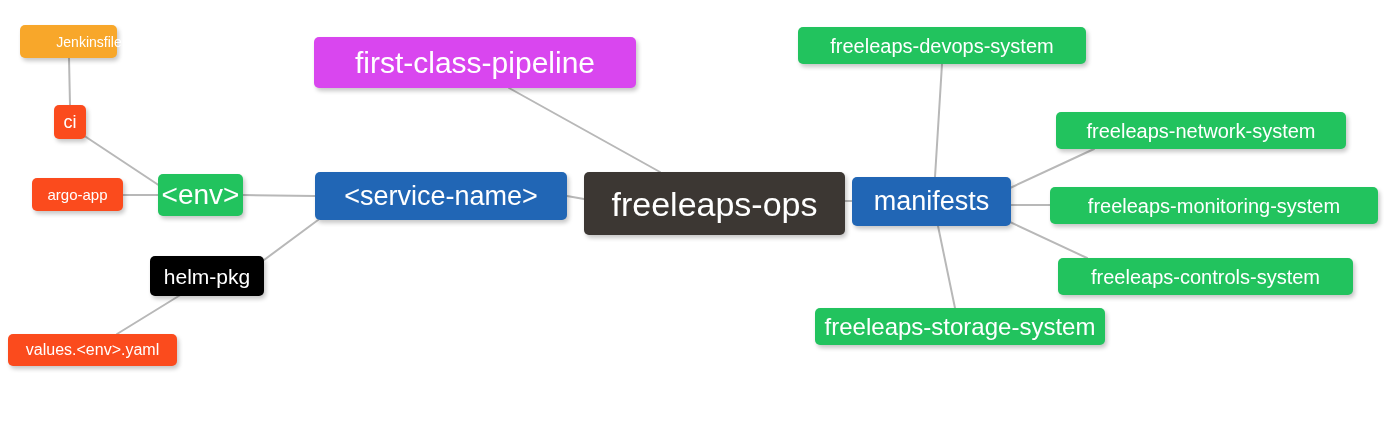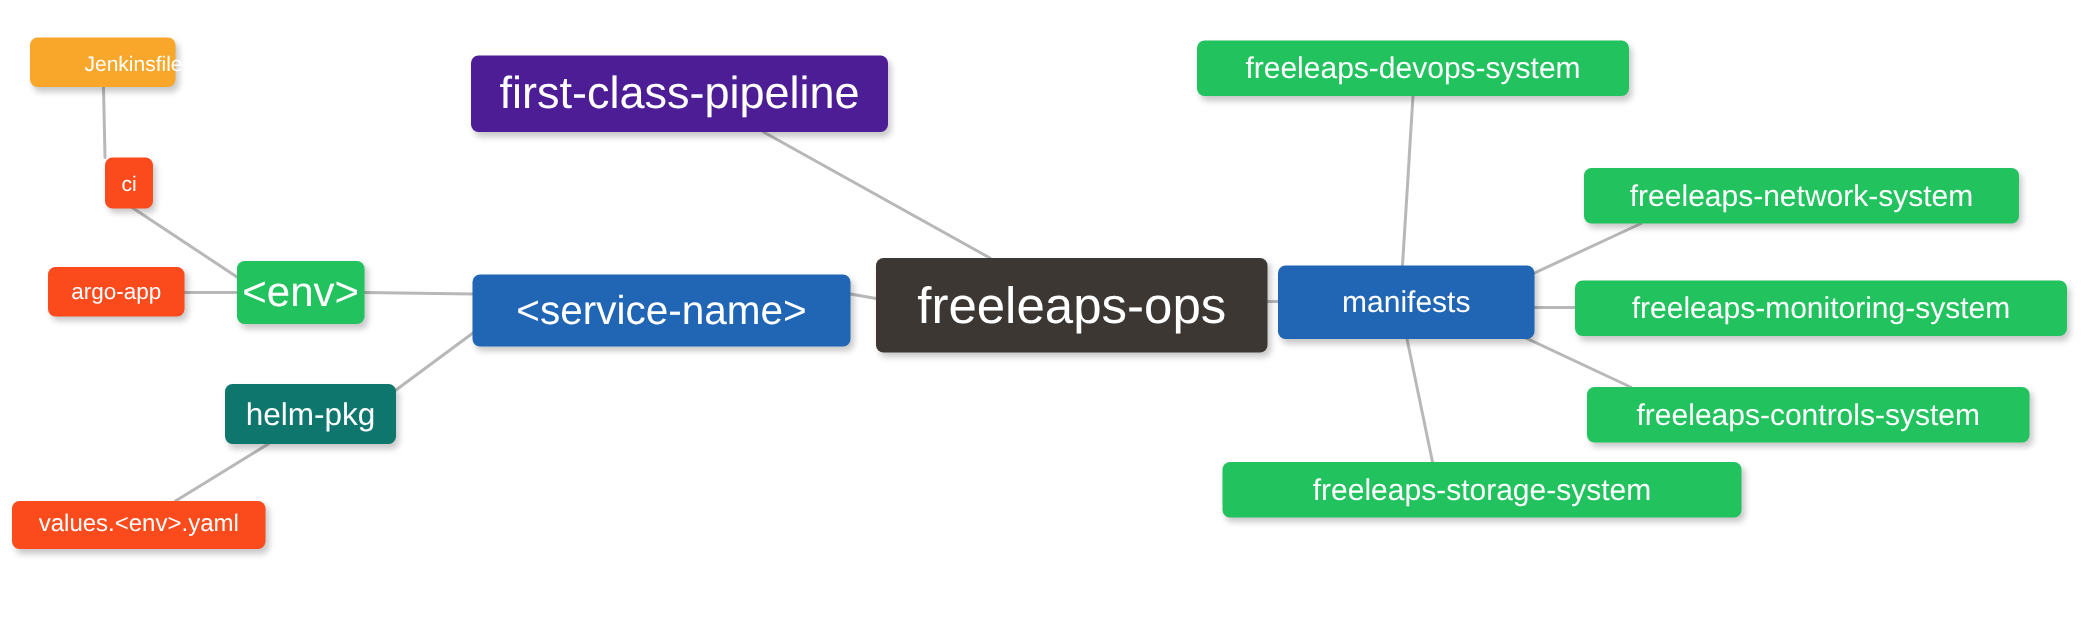--- a/index.html
+++ b/index.html
@@ -62,56 +62,56 @@
       <line x1="935" y1="177" x2="942" y2="64" stroke="#b8b8b8" stroke-width="2" stroke-linecap="round"></line>
       <line x1="1010" y1="188" x2="1094" y2="149" stroke="#b8b8b8" stroke-width="2" stroke-linecap="round"></line>
       <line x1="1010" y1="205" x2="1050" y2="205" stroke="#b8b8b8" stroke-width="2" stroke-linecap="round"></line>
       <line x1="1010" y1="222" x2="1087" y2="258" stroke="#b8b8b8" stroke-width="2" stroke-linecap="round"></line>
       <line x1="938" y1="226" x2="955" y2="308" stroke="#b8b8b8" stroke-width="2" stroke-linecap="round"></line>
     </svg>
   <div id="node-layer">
       <div class="node" style="left: 20px; top: 25px; width: 97px; height: 33px; background: rgb(248, 167, 42); font-size: 14px; padding-left: 41px;">
         <span class="node-label">Jenkinsfile</span>
       </div>
-      <div class="node" style="left: 54px; top: 105px; width: 32px; height: 34px; background: rgb(251, 75, 29); font-size: 14px; margin-left: 16px;">
+      <div class="node" style="left: 54px; top: 105px; width: 32px; height: 34px; background: rgb(251, 75, 29); font-size: 18px;">
         <span class="node-label">ci</span>
       </div>
       <div class="node" style="left: 32px; top: 178px; width: 91px; height: 33px; background: rgb(251, 75, 29); font-size: 15px;">
         <span class="node-label">argo-app</span>
       </div>
       <div class="node" style="left: 158px; top: 174px; width: 85px; height: 42px; background: rgb(34, 195, 94); font-size: 28px;">
         <span class="node-label">&lt;env&gt;</span>
       </div>
-      <div class="node" style="left: 150px; top: 256px; width: 114px; height: 40px; background: #0f766e; font-size: 21px;">
+      <div class="node" style="left: 150px; top: 256px; width: 114px; height: 40px; background: #000000; font-size: 21px;">
         <span class="node-label">helm-pkg</span>
       </div>
       <div class="node" style="left: 8px; top: 334px; width: 169px; height: 32px; background: rgb(251, 75, 29); font-size: 16px; justify-content: center;">
         <span class="node-label">values.&lt;env&gt;.yaml</span>
       </div>
-      <div class="node" style="left: 314px; top: 37px; width: 278px; height: 51px; background: #4c1d95; font-size: 30px;">
+      <div class="node" style="left: 314px; top: 37px; width: 322px; height: 51px; background: #d946ef; font-size: 30px;">
         <span class="node-label">first-class-pipeline</span>
       </div>
-      <div class="node" style="left: 315px; top: 172px; width: 252px; height: 48px; background: rgb(33, 102, 181); font-size: 27px; margin-top: 11px;">
+      <div class="node" style="left: 315px; top: 172px; width: 252px; height: 48px; background: rgb(33, 102, 181); font-size: 27px;">
         <span class="node-label">&lt;service-name&gt;</span>
       </div>
       <div class="node" style="left: 584px; top: 172px; width: 261px; height: 63px; background: rgb(60, 55, 51); font-size: 34px;">
         <span class="node-label">freeleaps-ops</span>
       </div>
-      <div class="node" style="left: 852px; top: 177px; width: 171px; height: 49px; background: rgb(33, 102, 181); font-size: 20px;">
+      <div class="node" style="left: 852px; top: 177px; width: 159px; height: 49px; background: rgb(33, 102, 181); font-size: 27px;">
         <span class="node-label">manifests</span>
       </div>
       <div class="node" style="left: 798px; top: 27px; width: 288px; height: 37px; background: rgb(34, 195, 94); font-size: 20px;">
         <span class="node-label">freeleaps-devops-system</span>
       </div>
       <div class="node" style="left: 1056px; top: 112px; width: 290px; height: 37px; background: rgb(34, 195, 94); font-size: 20px; text-align: right;">
         <span class="node-label">freeleaps-network-system</span>
       </div>
       <div class="node" style="left: 1050px; top: 187px; width: 328px; height: 37px; background: rgb(34, 195, 94); font-size: 20px;">
         <span class="node-label">freeleaps-monitoring-system</span>
       </div>
       <div class="node" style="left: 1058px; top: 258px; width: 295px; height: 37px; background: rgb(34, 195, 94); font-size: 20px;">
         <span class="node-label">freeleaps-controls-system</span>
       </div>
-      <div class="node" style="left: 815px; top: 308px; width: 346px; height: 37px; background: rgb(34, 195, 94); font-size: 20px; align-items: center;">
+      <div class="node" style="left: 815px; top: 308px; width: 290px; height: 37px; background: rgb(34, 195, 94); font-size: 24px; align-items: center;">
         <span class="node-label">freeleaps-storage-system</span>
       </div>
     </div>
 </div>
 
 </body></html>

